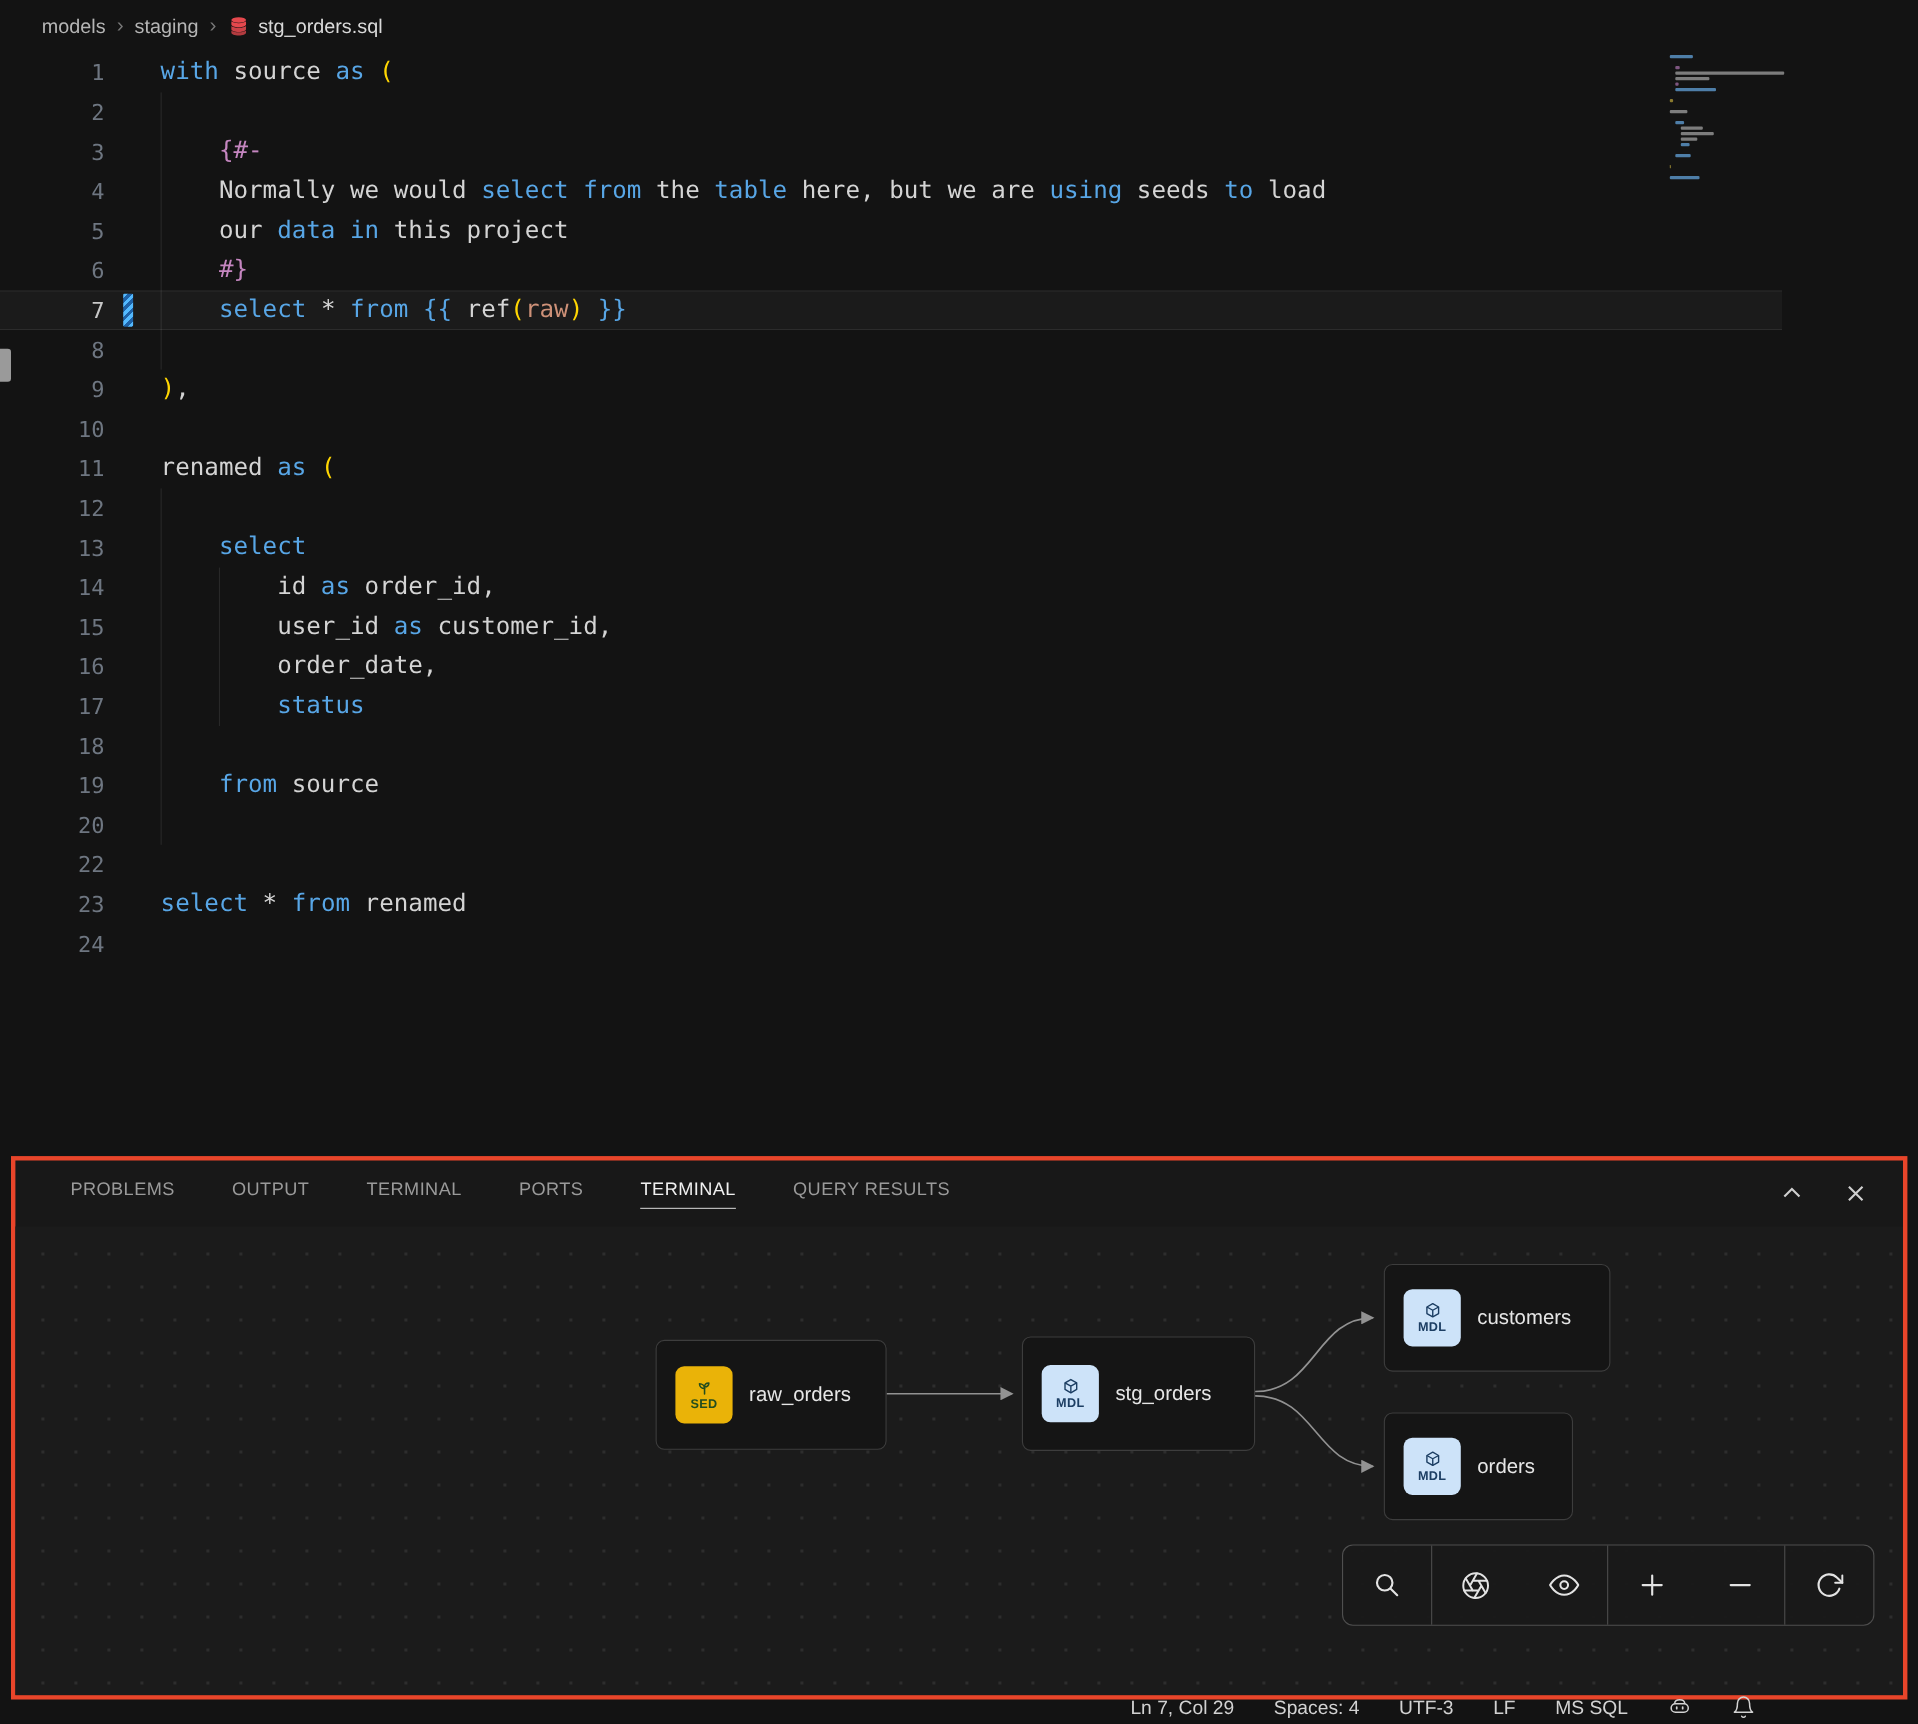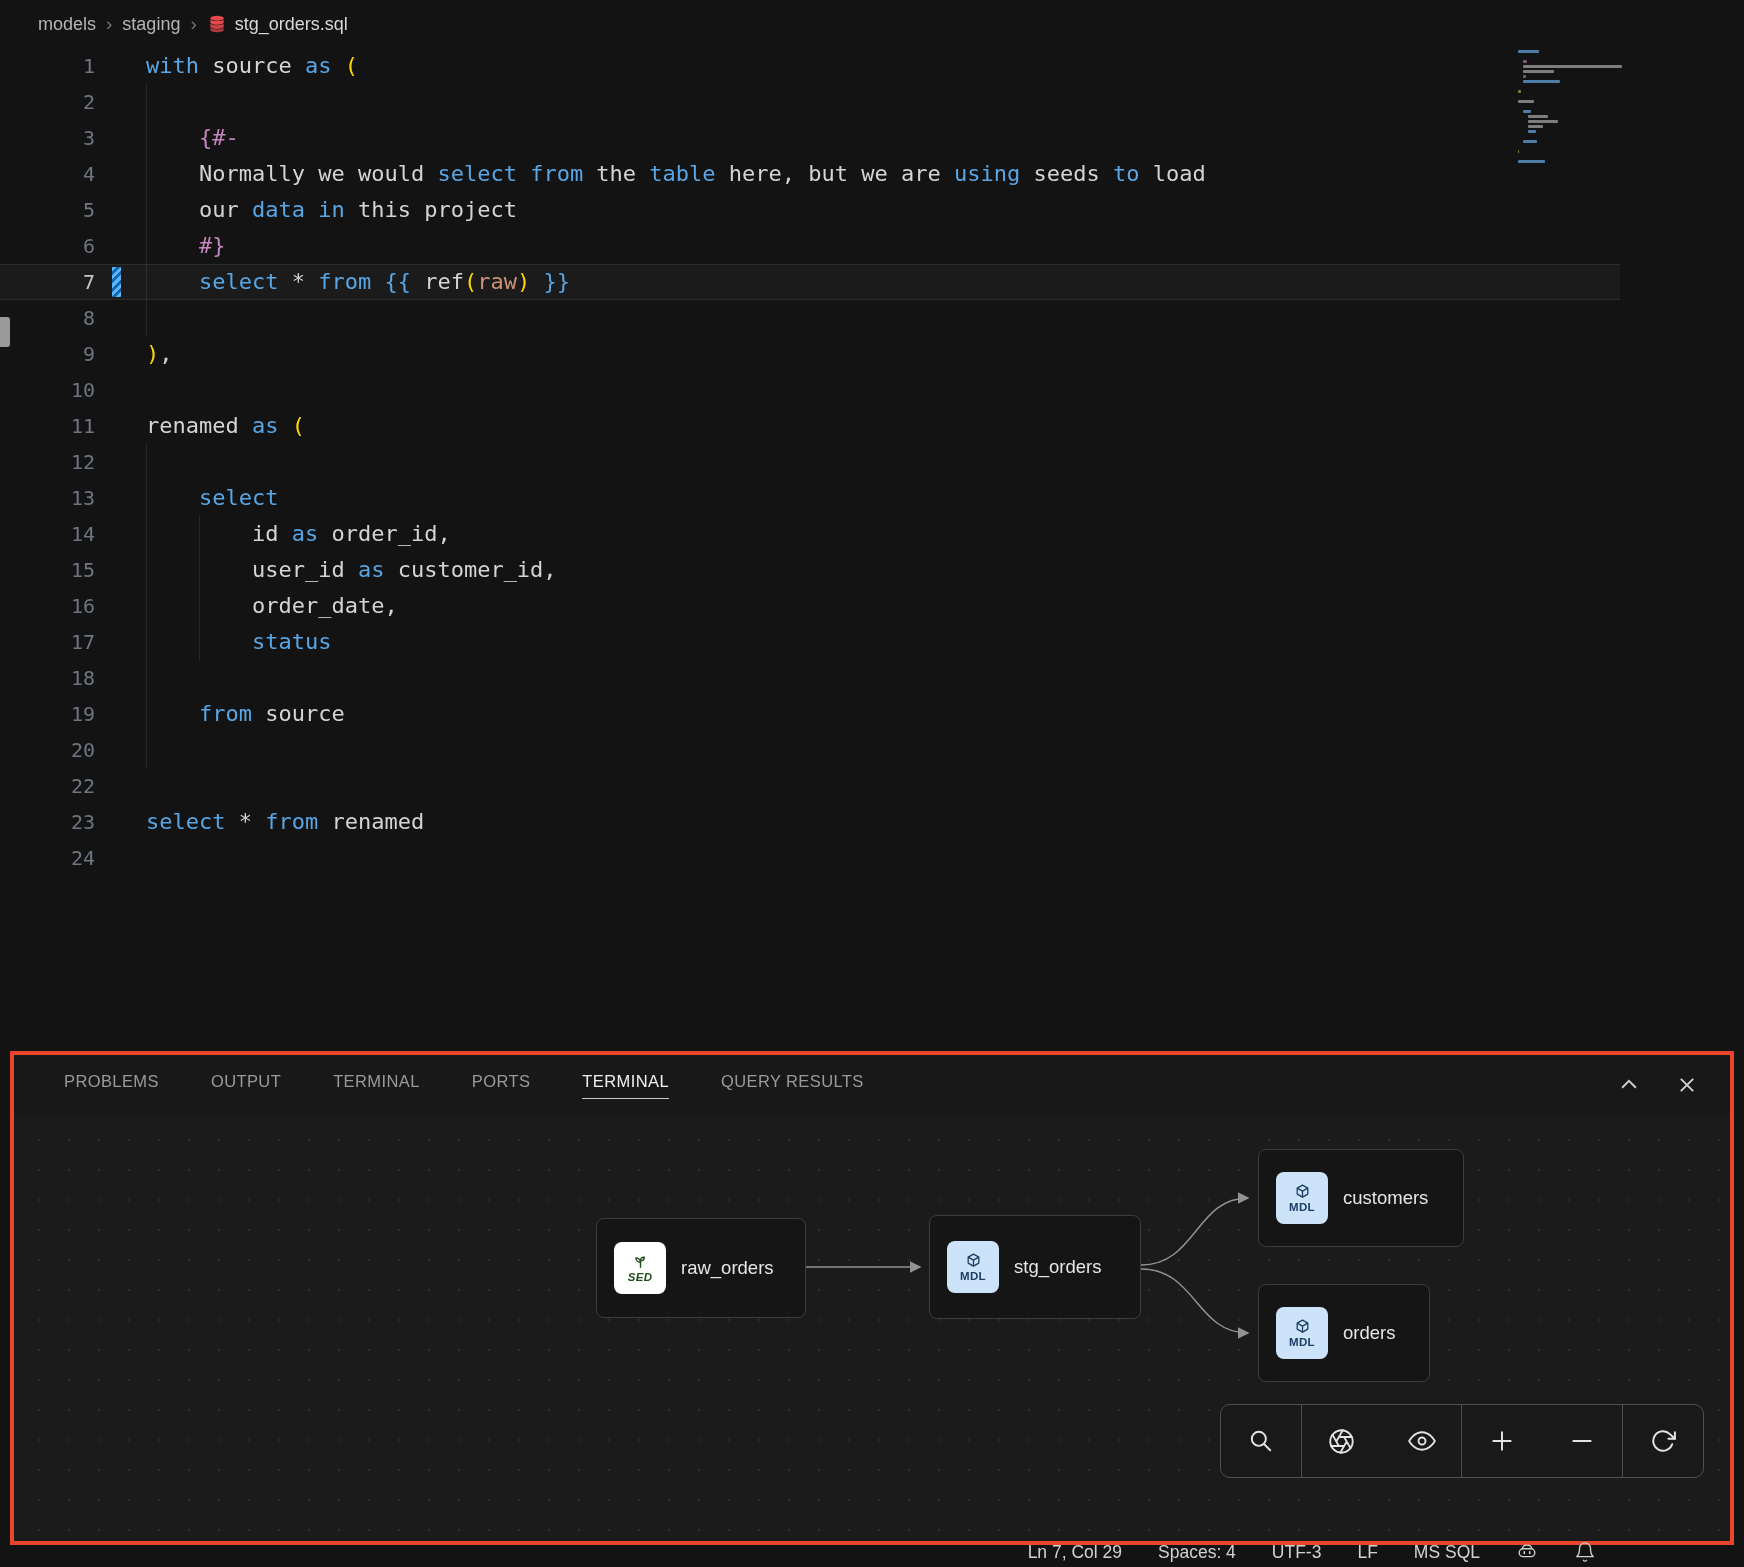--- a/index.html
+++ b/index.html
@@ -57,21 +57,21 @@
     background-image:radial-gradient(circle,#2d2d2d 1.5px,transparent 1.5px);
     background-size:30px 30px; background-position:10px 10px; overflow:hidden; }
   .edges { position:absolute; inset:0; }
 
   .node { position:absolute; background:#151515; border:1.5px solid #3d3d3d;
     border-radius:8px; display:flex; align-items:center; gap:15px; padding-left:17px;
     cursor:pointer; }
   .nlabel { color:#e6e6e6; font-size:18.5px; }
   .badge { width:52px; height:52px; border-radius:8px; display:flex; flex-direction:column;
     align-items:center; justify-content:center; gap:1px; flex:none; }
-  .badge.seed { background:#ffffff; color:#234d1e;font-style:italic; }
+  .badge.seed { background:#eab308; color:#234d1e; }
   .badge.model { background:#cde3f9; color:#1c3e63; }
   .badge span { font-size:11.5px; font-weight:700; letter-spacing:0.3px; }
 
   #node-raw   { left:582px;  top:103px; width:210px; height:100px; }
   #node-stg   { left:915px;  top:100px; width:212px; height:104px; }
   #node-cust  { left:1244px; top:34px;  width:206px; height:98px; }
   #node-ord   { left:1244px; top:169px; width:172px; height:98px; }
 
   .lineage-toolbar { position:absolute; left:1206px; top:289px; width:484px; height:74px;
     display:flex; border:1.5px solid #4f4f4f; border-radius:10px; background:rgba(25,25,25,0.92); }

